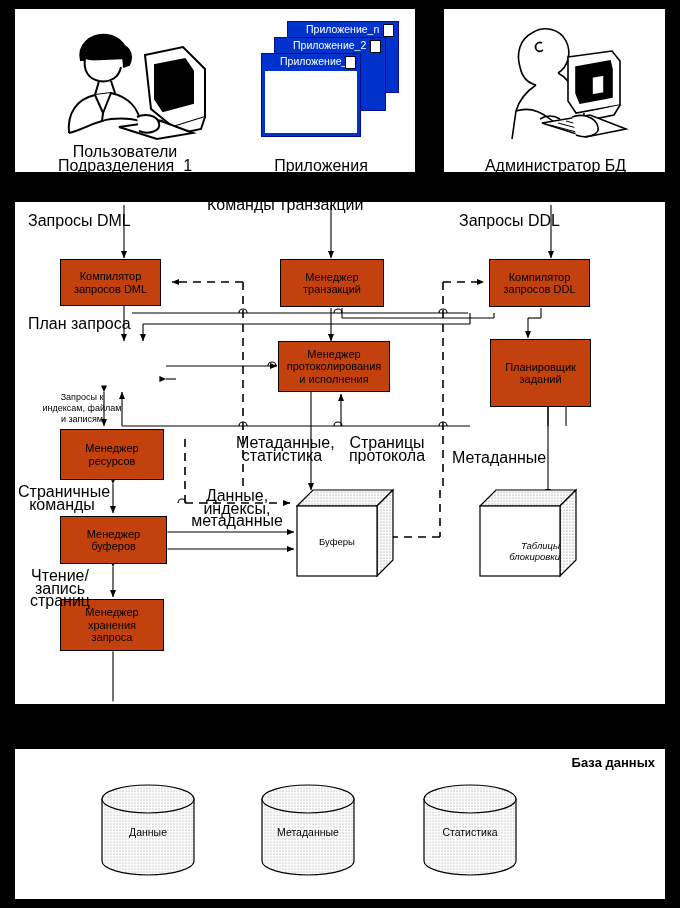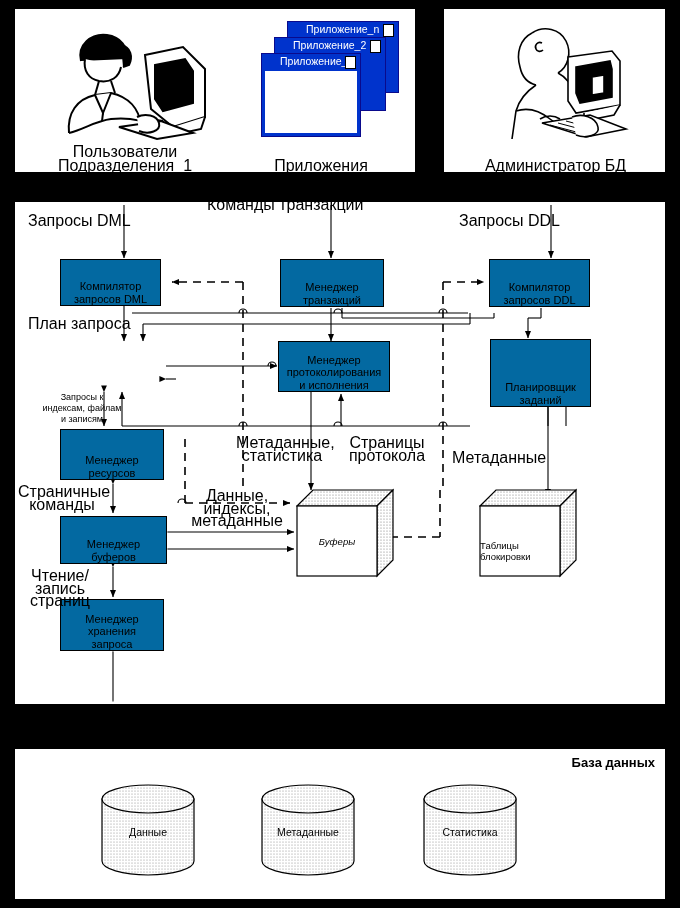--- a/index.html
+++ b/index.html
@@ -2,22 +2,22 @@
 <html><head>
 <meta charset="utf-8">
 <style>
   html,body{margin:0;padding:0;background:#000;}
   body{width:680px;height:908px;position:relative;overflow:hidden;
        font-family:"Liberation Sans","DejaVu Sans",sans-serif;color:#000;}
   #root{position:absolute;left:0;top:0;width:680px;height:908px;background:#000;}
 
   .panel{position:absolute;background:#fff;border:1px solid #000;box-sizing:border-box;}
 
-  .pbox{position:absolute;background:#0369a1;border:1px solid #000;box-sizing:border-box;
-        display:flex;align-items:flex-end;justify-content:center;text-align:center;
+  .pbox{position:absolute;background:#c2410c;border:1px solid #000;box-sizing:border-box;
+        display:flex;align-items:center;justify-content:center;text-align:center;
         font-size:11px;line-height:12.5px;}
 
   .lbl{position:absolute;font-size:16px;line-height:12.5px;white-space:nowrap;background:transparent;}
   .lbl.c{text-align:center;}
   .lbl.w{white-space:normal;text-align:center;}
 
   svg.layer{position:absolute;left:0;top:0;width:680px;height:908px;overflow:visible;}
   svg.layer *{vector-effect:non-scaling-stroke;}
 
   
@@ -297,42 +297,42 @@
   </div>
 
   <div class="pbox" style="left:60px;top:599px;width:104px;height:52px;">
     <div>
       <div>Менеджер</div>
       <div>хранения</div>
       <div>запроса</div>
     </div>
   </div>
 
-  <div class="cube" style="left:296px;top:488px;width:98px;height:90px;font-style:italic;">
+  <div class="cube" style="left:296px;top:488px;width:98px;height:90px;">
     <svg style="position:absolute;left:0;top:0;width:98px;height:90px;" viewBox="0 0 98 90">
       <defs>
           <pattern id="dots2" width="3" height="3" patternUnits="userSpaceOnUse">
         <rect width="3" height="3" fill="#fff"></rect>
             <circle cx="1" cy="1" r="0.6" fill="#7a7a7a"></circle>
           </pattern>
         </defs>
       <path d="M1 18 L17 2 L97 2 L81 18 Z" fill="url(#dots2)" stroke="#000" stroke-width="1.2"></path>
       <path d="M81 18 L97 2 L97 72 L81 88 Z" fill="url(#dots2)" stroke="#000" stroke-width="1.2"></path>
       <rect x="1" y="18" width="80" height="70" fill="#fff" stroke="#000" stroke-width="1.2"></rect>
     </svg>
     <div style="position:absolute;left:1px;top:18px;width:80px;height:70px;display:flex;align-items:center;justify-content:center;font-size:9.5px;">Буферы</div>
   </div>
 
   <div class="cube" style="left:479px;top:488px;width:98px;height:90px;">
     <svg style="position:absolute;left:0;top:0;width:98px;height:90px;" viewBox="0 0 98 90">
       <path d="M1 18 L17 2 L97 2 L81 18 Z" fill="url(#dots2)" stroke="#000" stroke-width="1.2"></path>
       <path d="M81 18 L97 2 L97 72 L81 88 Z" fill="url(#dots2)" stroke="#000" stroke-width="1.2"></path>
       <rect x="1" y="18" width="80" height="70" fill="#fff" stroke="#000" stroke-width="1.2"></rect>
     </svg>
-    <div style="position:absolute;left:1px;top:18px;width:80px;height:90px;display:flex;flex-direction:column;align-items:flex-start;justify-content:center;font-size:9.5px;line-height:11px;">
+    <div style="position:absolute;left:1px;top:18px;width:80px;height:90px;display:flex;flex-direction:column;align-items:flex-end;justify-content:center;font-size:9.5px;line-height:11px;font-style:italic;">
       <span>Таблицы</span>
       <span>блокировки</span>
     </div>
   </div>
 
   <div class="lbl" style="left:28px;top:215px;">Запросы DML</div>
   <div class="lbl" style="left:207px;top:199px;">Команды транзакций</div>
   <div class="lbl" style="left:459px;top:215px;">Запросы DDL</div>
 
   <div class="lbl" style="left:28px;top:318px;">План запроса</div>

